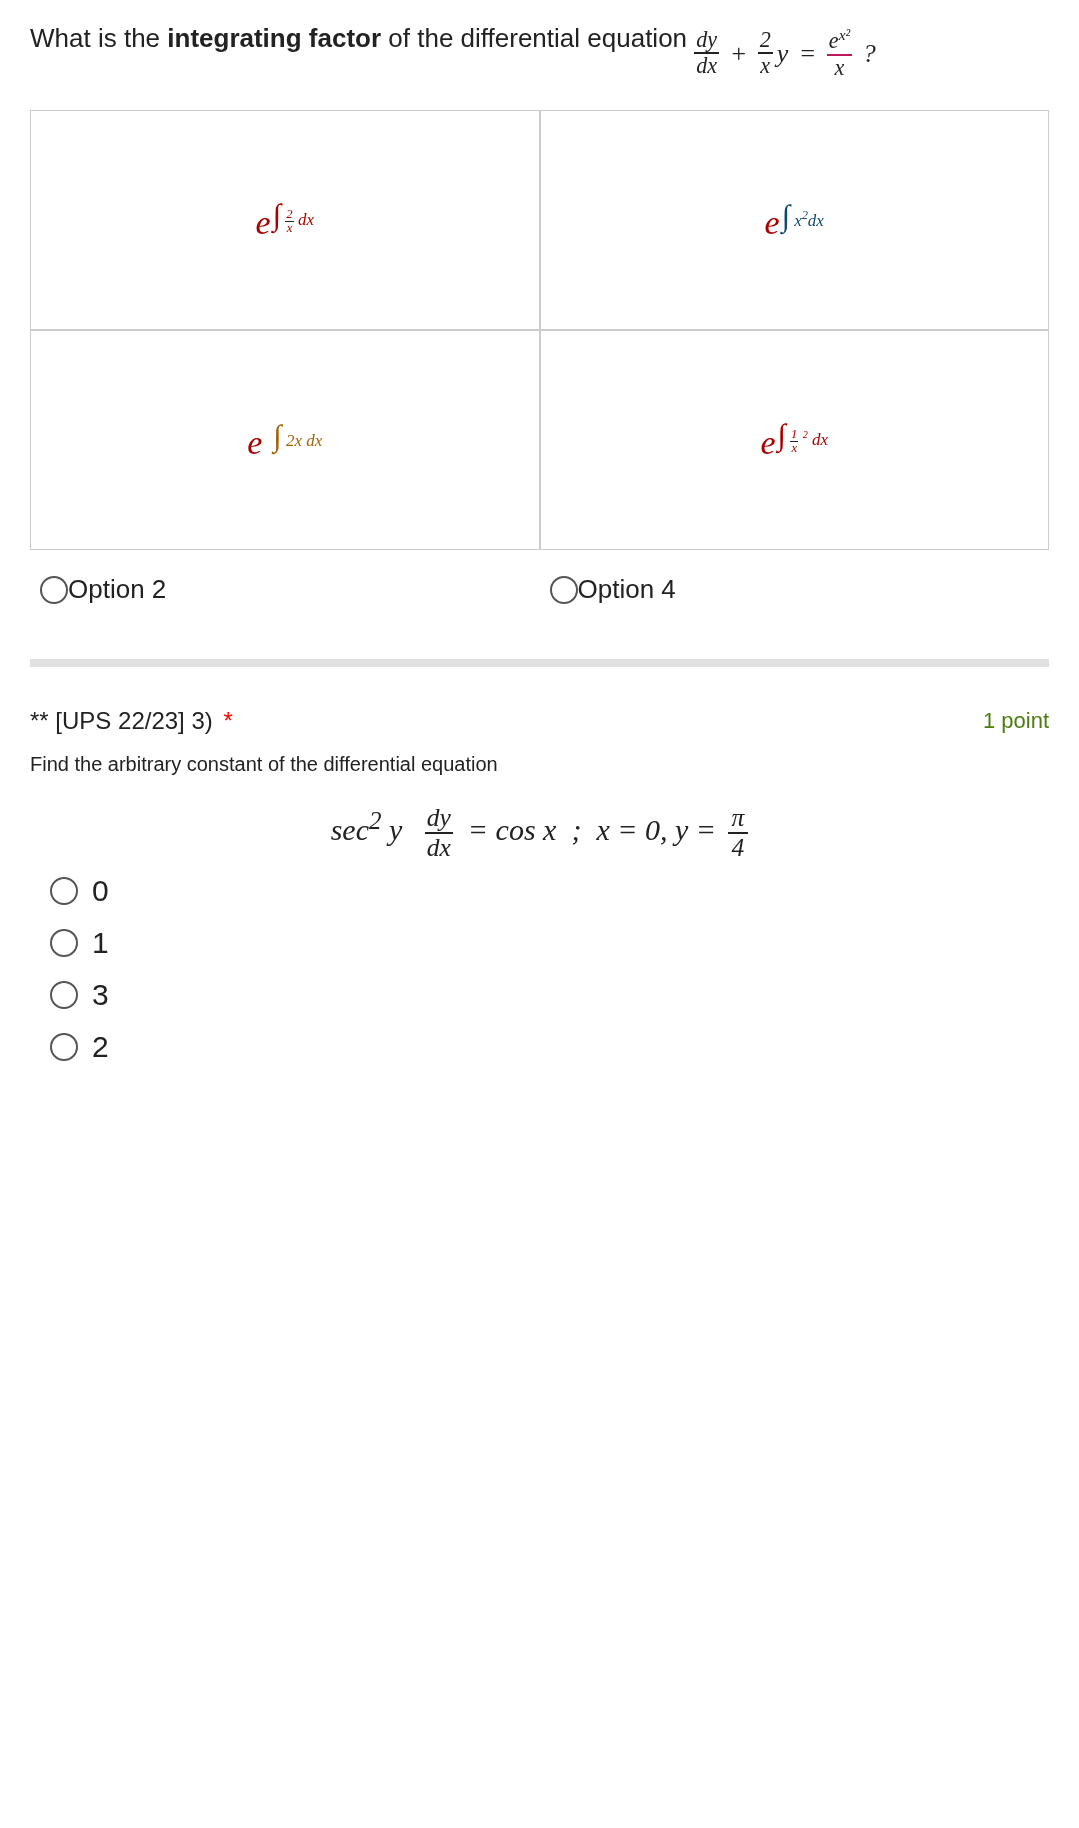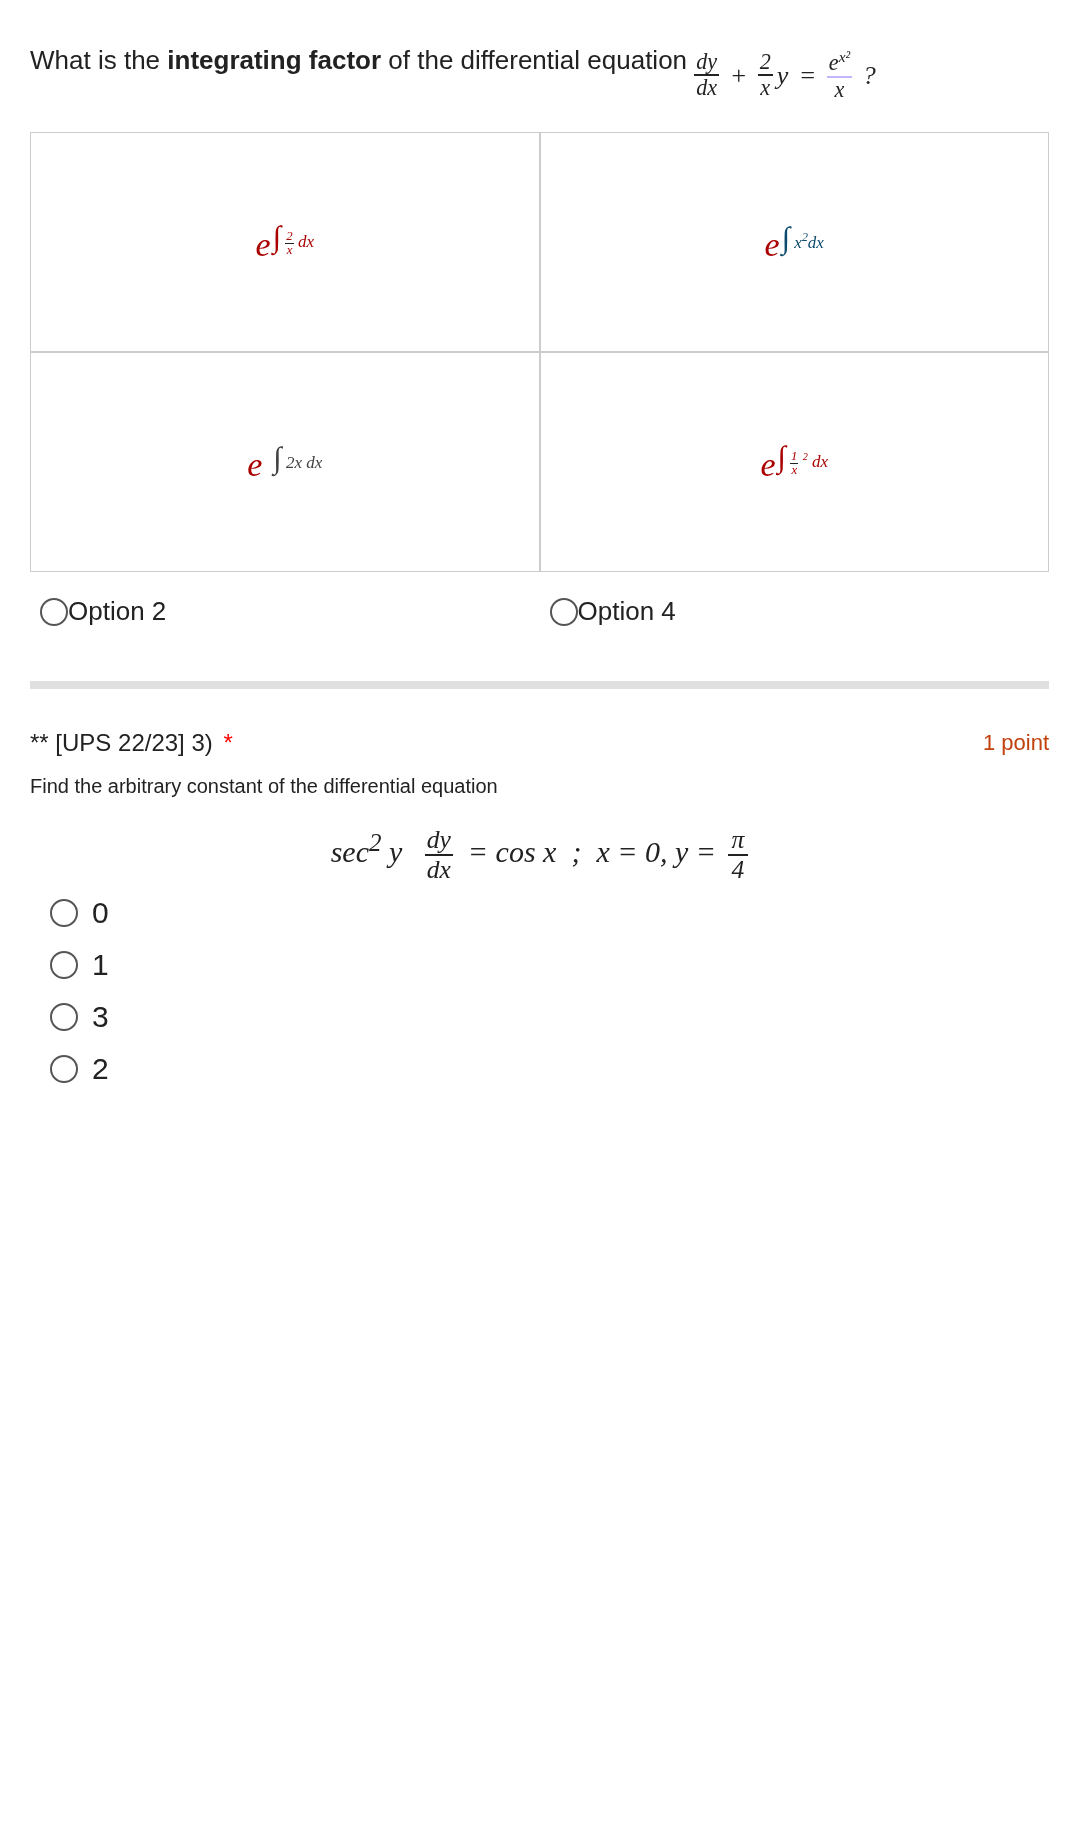--- a/index.html
+++ b/index.html
@@ -5,21 +5,21 @@
     * { box-sizing: border-box; margin: 0; padding: 0; }
     body {
       font-family: Arial, sans-serif;
       background: #fff;
       color: #222;
       width: 1079px;
       min-height: 1828px;
       font-size: 28px;
     }
     .page {
-      padding: 40px 30px;
+      padding: 18px 30px;
     }
     .question-block {
       margin-bottom: 30px;
     }
     .question-text {
       font-size: 26px;
       line-height: 1.6;
       margin-bottom: 30px;
       color: #222;
     }
@@ -91,21 +91,21 @@
       align-items: center;
       margin-bottom: 18px;
       font-size: 24px;
     }
     .q2-required {
       color: red;
       margin-left: 4px;
     }
     .q2-points {
       font-size: 22px;
-      color: #c2410c;
+      color: #4d7c0f;
     }
     .q2-text {
       font-size: 20px;
       margin-bottom: 20px;
     }
     .q2-formula-block {
       text-align: center;
       font-family: 'Times New Roman', serif;
       font-style: italic;
       font-size: 30px;
@@ -138,21 +138,21 @@
           <span style="border-bottom:2px solid #222;padding:0 2px;font-size:0.85em;">dy</span>
           <span style="padding:0 2px;font-size:0.85em;">dx</span>
         </span>
         &nbsp;+&nbsp;
         <span style="display:inline-flex;flex-direction:column;align-items:center;vertical-align:middle;line-height:1.1;">
           <span style="border-bottom:2px solid #222;padding:0 2px;font-size:0.85em;">2</span>
           <span style="padding:0 2px;font-size:0.85em;">x</span>
         </span>
         <i>y</i>&nbsp;=&nbsp;
         <span style="display:inline-flex;flex-direction:column;align-items:center;vertical-align:middle;line-height:1.1;">
-          <span style="border-bottom:2px solid #c4b5fd;padding:0 2px;font-size:0.85em;"><i>e</i><sup style="font-size:0.7em;"><i>x</i>²</sup></span>
+          <span style="border-bottom:2px solid #be185d;padding:0 2px;font-size:0.85em;"><i>e</i><sup style="font-size:0.7em;"><i>x</i>²</sup></span>
           <span style="padding:0 2px;font-size:0.85em;"><i>x</i></span>
         </span>
         &nbsp;?
       </span>
     </div>
 
     <div class="options-grid">
 
       <div class="option-box">
         <div class="integral-expr">
@@ -174,21 +174,21 @@
           <sup style="font-size:0.5em; color:#0c4a6e; margin-bottom:8px;">
             <span style="font-size:1.8em;">∫</span>
             <i>x</i><sup style="font-size:0.7em;">2</sup><i>dx</i>
           </sup>
         </div>
       </div>
 
       <div class="option-box">
         <div class="integral-expr">
           <span class="e-base">e</span>
-          <sup style="font-size:0.5em; color:#404040; margin-bottom:8px;margin-left:9px;">
+          <sup style="font-size:0.5em; color:#a16207; margin-bottom:8px;margin-left:9px;">
             <span style="font-size:1.8em;">∫</span>
             <i>2x dx</i>
           </sup>
         </div>
       </div>
 
       <div class="option-box">
         <div class="integral-expr">
           <span class="e-base">e</span>
           <sup style="font-size:0.5em; color:#a00; margin-bottom:8px;">

